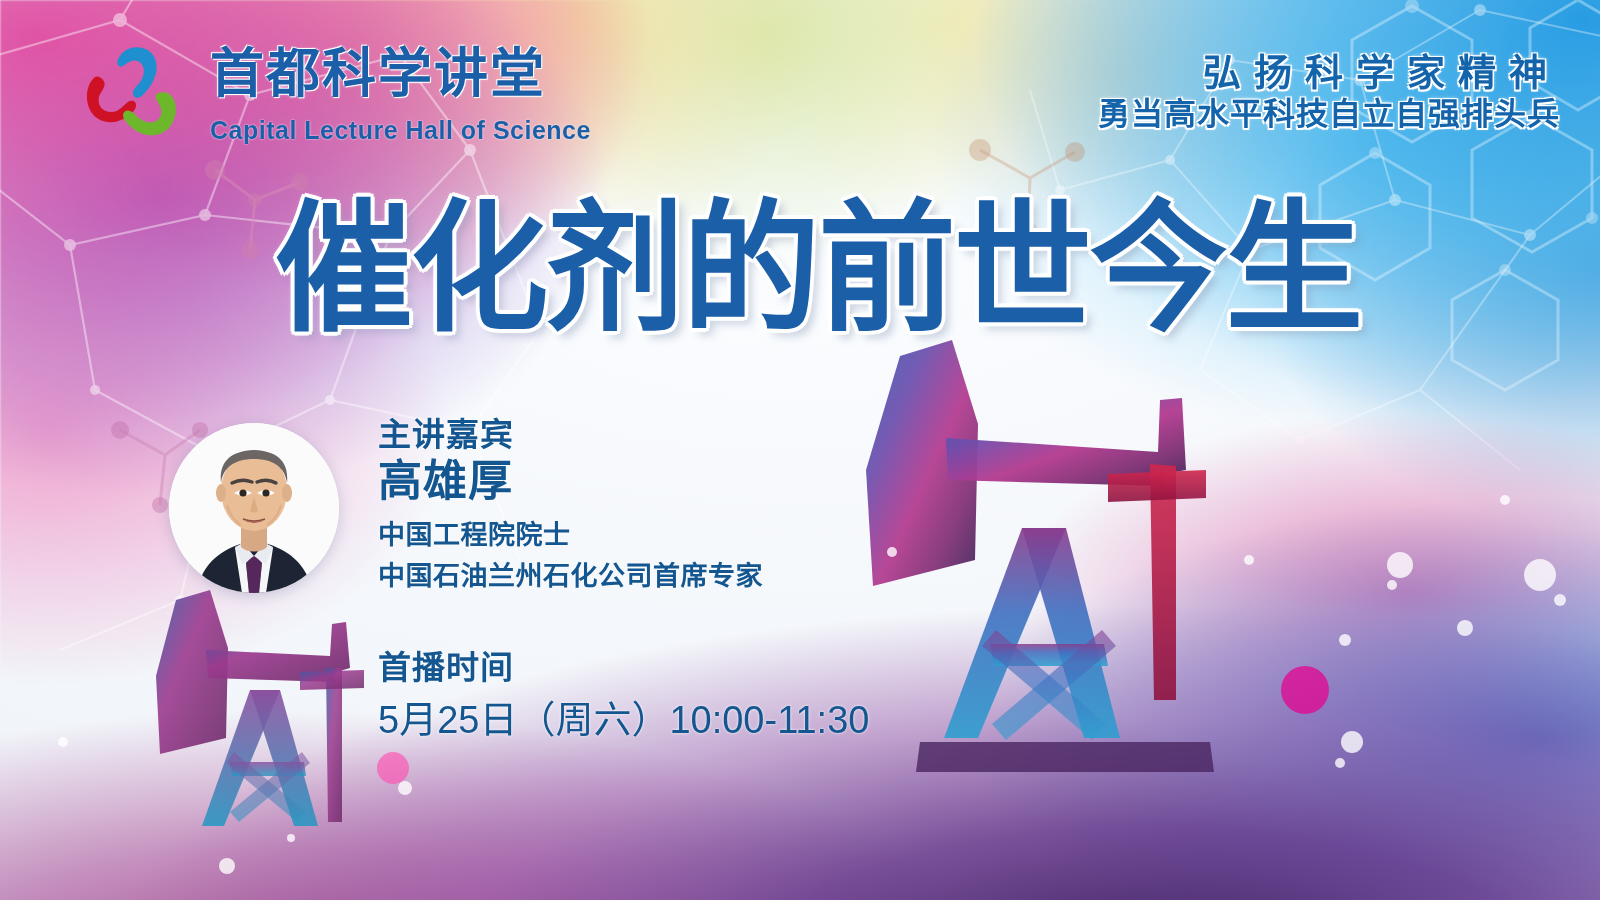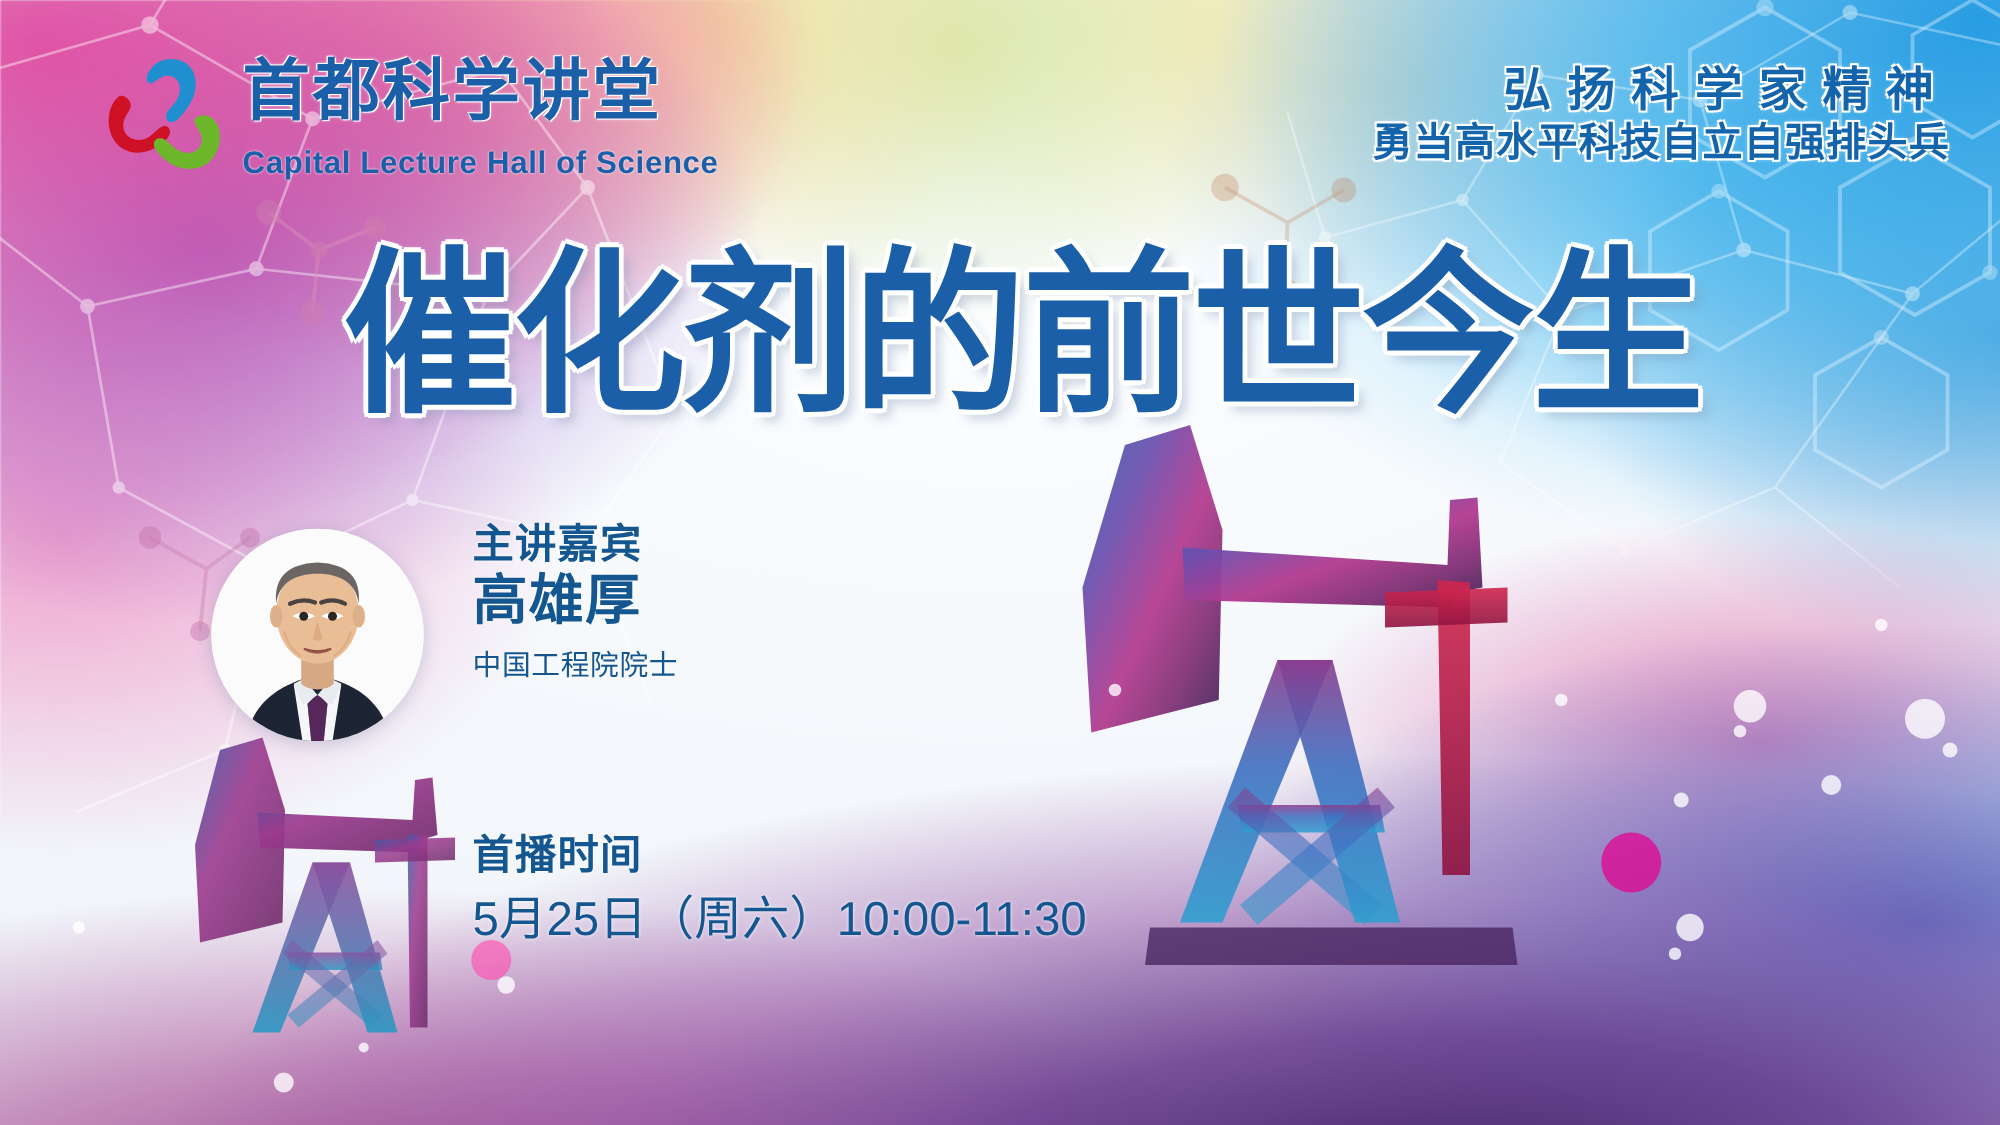--- a/index.html
+++ b/index.html
@@ -52,21 +52,21 @@
       radial-gradient(90% 54% at 72% 106%, rgba(58,26,96,.96) 0%, rgba(90,40,130,.80) 26%, rgba(130,55,150,.45) 48%, rgba(150,70,160,0) 72%),
       radial-gradient(64% 46% at 18% 112%, rgba(146,46,120,.90) 0%, rgba(160,60,140,.55) 38%, rgba(170,80,150,0) 72%),
       radial-gradient(48% 36% at 96% 82%,  rgba(30,90,190,.70) 0%, rgba(40,120,210,.35) 40%, rgba(40,120,210,0) 74%),
       radial-gradient(34% 28% at 88% 66%,  rgba(210,40,130,.55) 0%, rgba(210,40,130,0) 72%);
   }
   .bg-splatter{opacity:.85;}
   .bg-net{opacity:.55;}
   .bg-hex{opacity:.5;}
 
   
-  .logo-wrap{position:absolute;left:78px;top:42px;display:flex;align-items:center;gap:8px;}
+  .logo-wrap{position:absolute;left:78px;top:42px;display:flex;align-items:center;gap:24px;}
   .logo-mark{width:108px;height:104px;flex:none;}
   .logo-text{display:flex;flex-direction:column;line-height:1;}
   .logo-cn{
     font-size:54px;font-weight:bold;color:#1b5fa8;letter-spacing:2px;
     text-shadow:0 0 3px #fff,1px 1px 0 #fff,-1px -1px 0 #fff;
     white-space:nowrap;
   }
   .logo-en{
     font-size:25px;font-weight:bold;color:#1b5fa8;letter-spacing:.5px;
     margin-top:18px;white-space:nowrap;
@@ -106,26 +106,26 @@
     box-shadow:0 3px 14px rgba(90,110,150,.28);
   }
 
   
   .txt-blue{color:#14568f;}
   .speaker{position:absolute;left:378px;top:416px;}
   .sp-label{font-size:33px;font-weight:bold;line-height:1.18;letter-spacing:1px;
     text-shadow:0 0 3px rgba(255,255,255,.9);}
   .sp-name{font-size:44px;font-weight:bold;line-height:1.2;letter-spacing:1px;margin-top:0;
     text-shadow:0 0 3px rgba(255,255,255,.9);}
-  .sp-sub{font-size:23px;font-weight:normal;line-height:1.52;margin-top:7px;letter-spacing:.5px;
+  .sp-sub{font-size:27px;font-weight:bold;line-height:1.52;margin-top:7px;letter-spacing:.5px;
     text-shadow:0 0 3px rgba(255,255,255,.9);}
 
   .airtime{position:absolute;left:378px;top:648px;}
   .at-label{font-size:33px;font-weight:bold;line-height:1.2;letter-spacing:1px;
-    text-shadow:0 0 3px rgba(255,255,255,.9);margin-top:16px;}
+    text-shadow:0 0 3px rgba(255,255,255,.9);}
   .at-value{font-size:38px;font-weight:normal;line-height:1.2;margin-top:10px;letter-spacing:0px;
     white-space:nowrap;text-shadow:0 0 3px rgba(255,255,255,.9);}
 </style>
 </head>
 <body>
 
 <div class="poster">
 
   <div class="bg bg-base"></div>
   <div class="bg bg-warm"></div>
@@ -373,20 +373,21 @@
       <path d="M58 82 q4 14 14 20" stroke="#d7a47d" stroke-width="2" fill="none" opacity=".6"></path>
       <path d="M112 82 q-4 14 -14 20" stroke="#d7a47d" stroke-width="2" fill="none" opacity=".6"></path>
     </svg>
   </div>
 
   <div class="speaker">
     <div class="sp-label txt-blue">主讲嘉宾</div>
     <div class="sp-name txt-blue">高雄厚</div>
     <div class="sp-sub txt-blue">
       <div>中国工程院院士</div>
+      <div>中国石油兰州石化公司首席专家</div>
     </div>
   </div>
 
   <div class="airtime">
     <div class="at-label txt-blue">首播时间</div>
     <div class="at-value txt-blue">5月25日（周六）10:00-11:30</div>
   </div>
 
 </div>
 

